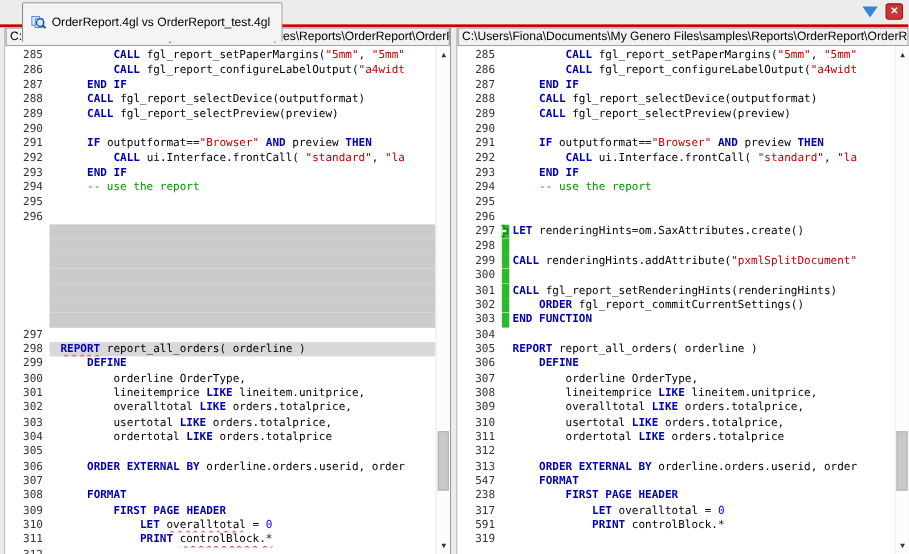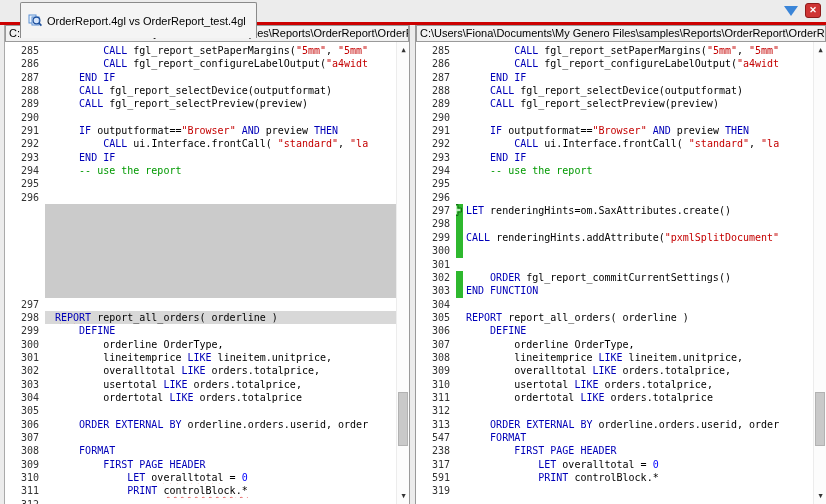--- a/index.html
+++ b/index.html
@@ -34,21 +34,21 @@
 
   
   .row { display:flex; height:13.35px; position:relative; }
   .ln { width:40px; flex:none; text-align:right; padding-right:6px; color:#333; }
   .cell { flex:1; min-width:0; position:relative; padding-left:10px; white-space:pre; overflow:hidden; }
   .row.gray .cell { background:var(--removed,#cbcbcb); }
   .row.hl .cell { background:var(--curline,#d8d8d8); }
   .bar { position:absolute; left:0; top:0; bottom:0; width:7px; background:var(--added,#2eb82e); }
   .plusbadge { position:absolute; left:-6px; top:0px; width:12px; height:12px; z-index:2; }
 
-  .kw  { color:var(--kw,#0000b8); font-weight:normal; }
+  .kw  { color:var(--kw,#0000b8); font-weight:bold; }
   .str { color:var(--str,#c40000); }
   .com { color:var(--com,#009900);text-align:center; }
   .num { color:var(--num,#0000ff); }
   .sq  { text-decoration:underline; text-decoration-style:wavy; text-decoration-color:var(--sqc,#e25555);
          text-decoration-thickness:1px; text-underline-offset:2px; }
 
   
   .vscroll { position:absolute; top:0; right:0; bottom:0; width:13px; background:#fcfcfc;
              border-left:1px solid #ececec; }
   .sarrow { position:absolute; left:0; width:13px; height:12px; font-size:7px; color:#333;
@@ -303,20 +303,21 @@
           <div class="row">
             <div class="ln">299</div>
             <div class="cell"><div class="bar"></div><span class="kw">CALL</span><span> </span><span>renderingHints</span><span>.</span><span>addAttribute</span><span>(</span><span class="str">"pxmlSplitDocument"</span></div>
           </div>
           <div class="row">
             <div class="ln">300</div>
             <div class="cell"><div class="bar"></div></div>
           </div>
           <div class="row">
             <div class="ln">301</div>
+            <div class="cell"><div class="bar"></div><span class="kw">CALL</span><span> </span><span>fgl_report_setRenderingHints</span><span>(</span><span>renderingHints</span><span>)</span></div>
           </div>
           <div class="row">
             <div class="ln">302</div>
             <div class="cell"><div class="bar"></div><span>    </span><span class="kw">ORDER</span><span> </span><span>fgl_report_commitCurrentSettings</span><span>()</span></div>
           </div>
           <div class="row">
             <div class="ln">303</div>
             <div class="cell"><div class="bar"></div><span class="kw">END</span><span> </span><span class="kw">FUNCTION</span></div>
           </div>
           <div class="row">

